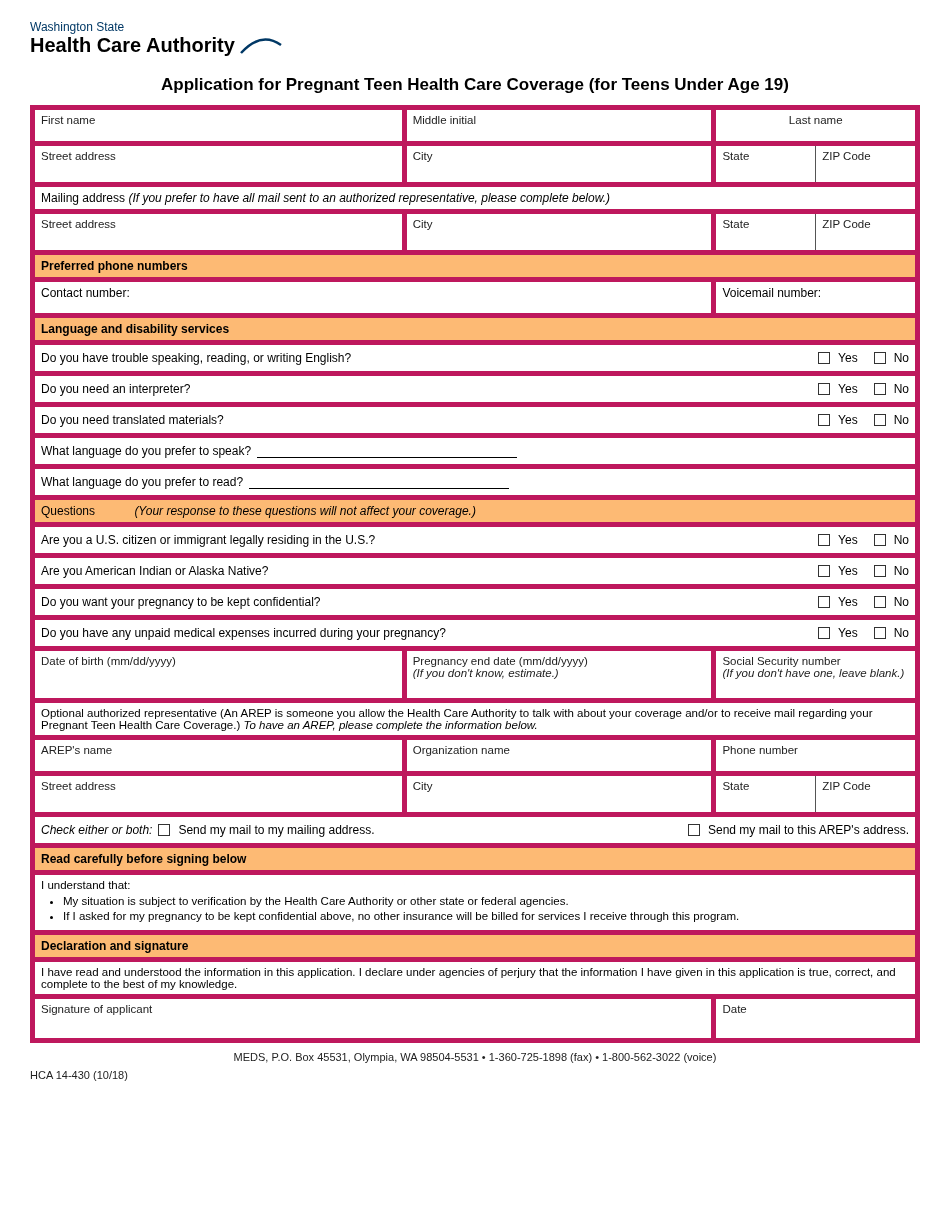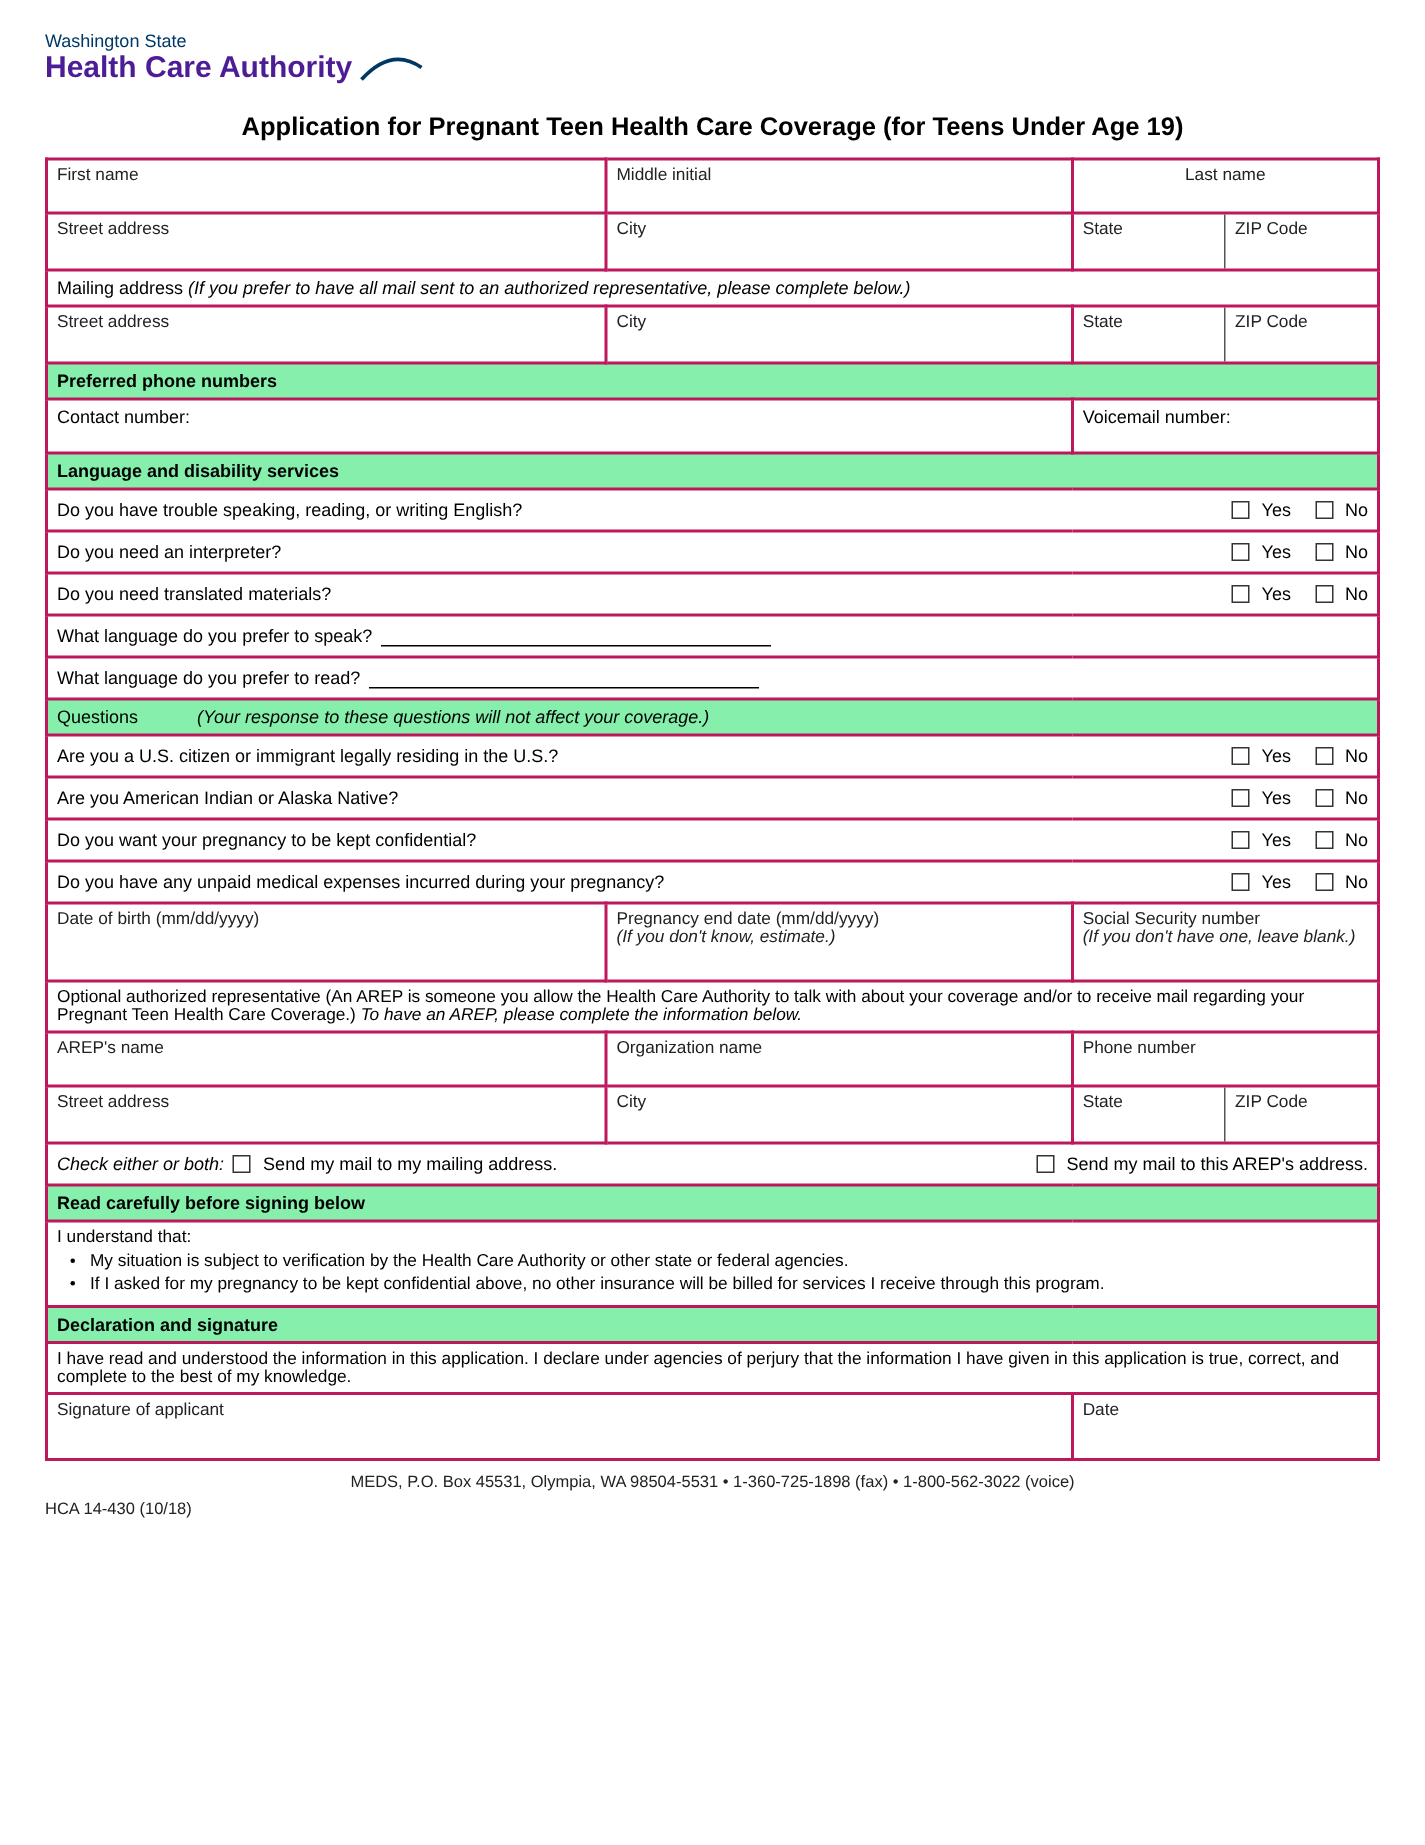--- a/index.html
+++ b/index.html
@@ -26,26 +26,26 @@
       text-align: center;
       font-size: 17px;
       font-weight: bold;
       margin-bottom: 10px;
     }
     table.main-table {
       width: 100%;
       border-collapse: collapse;
     }
     table.main-table td, table.main-table th {
-      border: 2px solid #be185d;
+      border: 5px solid #be185d;
       padding: 4px 6px;
       vertical-align: top;
     }
     .section-header {
-      background-color: #86efac;
+      background-color: #fdba74;
       font-weight: bold;
       font-size: 12px;
     }
     .italic { font-style: italic; }
     .bold { font-weight: normal; }
     .field-row {
       display: flex;
       align-items: center;
       gap: 6px;
       margin: 2px 0;
@@ -93,21 +93,21 @@
       margin-bottom: 3px;
       font-size: 11.5px;
     }
   </style>
 </head>
 <body>
 
 <div class="header">
   <div class="logo-area">
     <div style="font-size:12px;color:#003865;font-weight:normal;">Washington State</div>
-    <div style="font-size:20px;font-weight:bold;color:#4c1d95;display:flex;align-items:center;gap:4px;">
+    <div style="font-size:20px;font-weight:bold;color:#000000;display:flex;align-items:center;gap:4px;">
       <span>Health Care Authority</span>
 
       <svg width="44" height="22" viewBox="0 0 44 22">
         <path d="M2,18 Q22,-4 42,10" stroke="#003865" stroke-width="2.5" fill="none"></path>
       </svg>
     </div>
   </div>
 </div>
 
 <div class="page-title">Application for Pregnant Teen Health Care Coverage (for Teens Under Age 19)</div>

